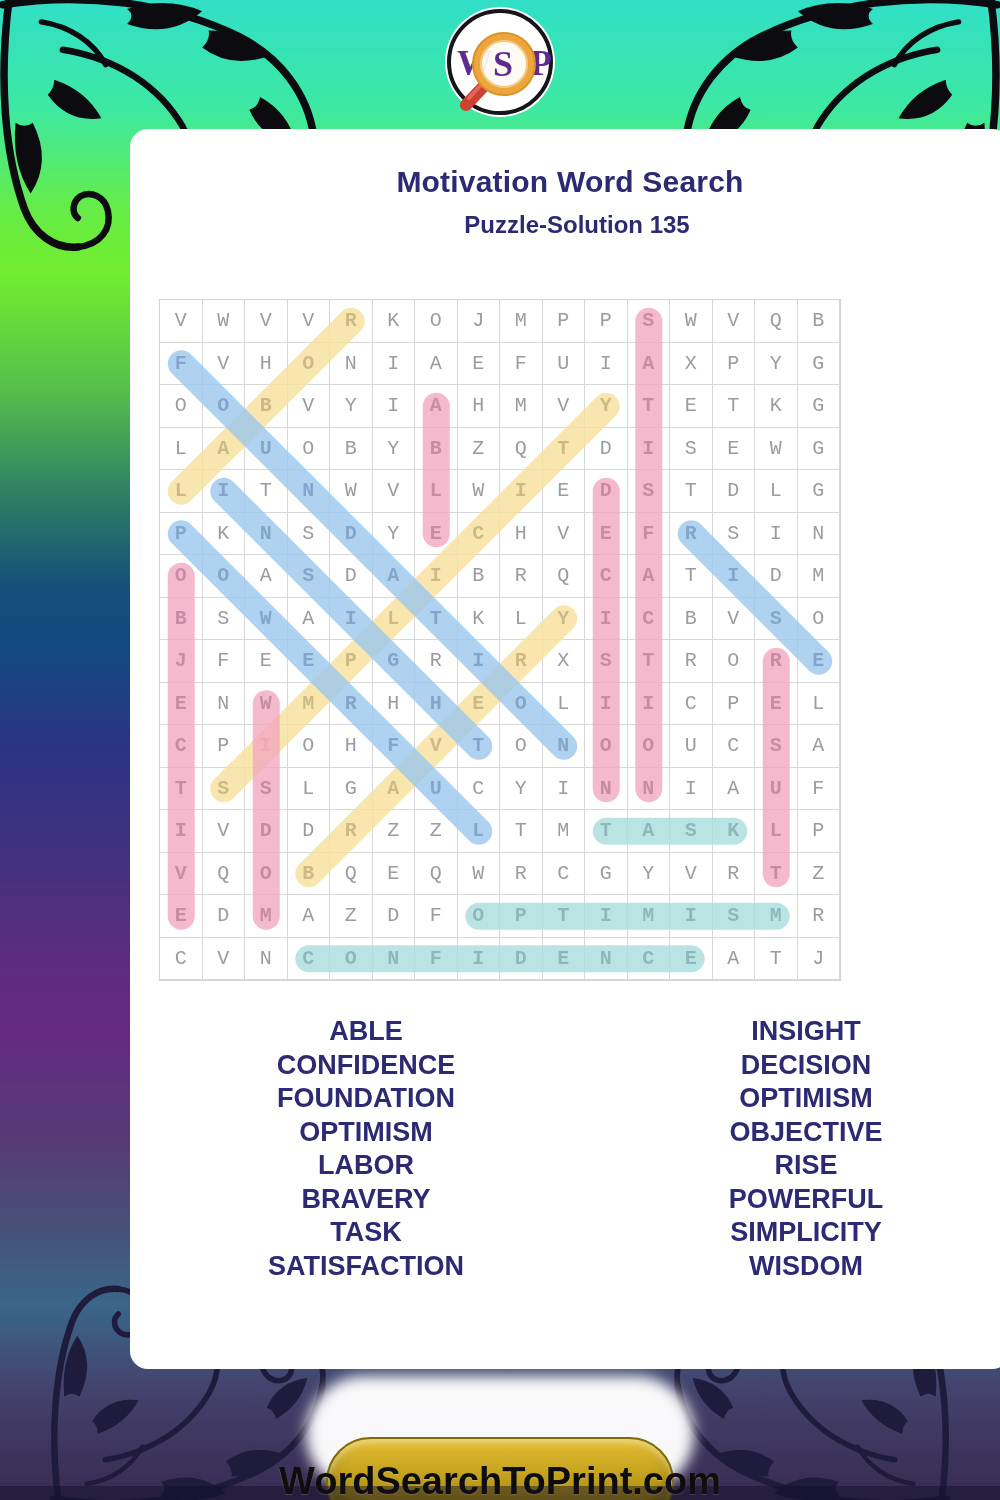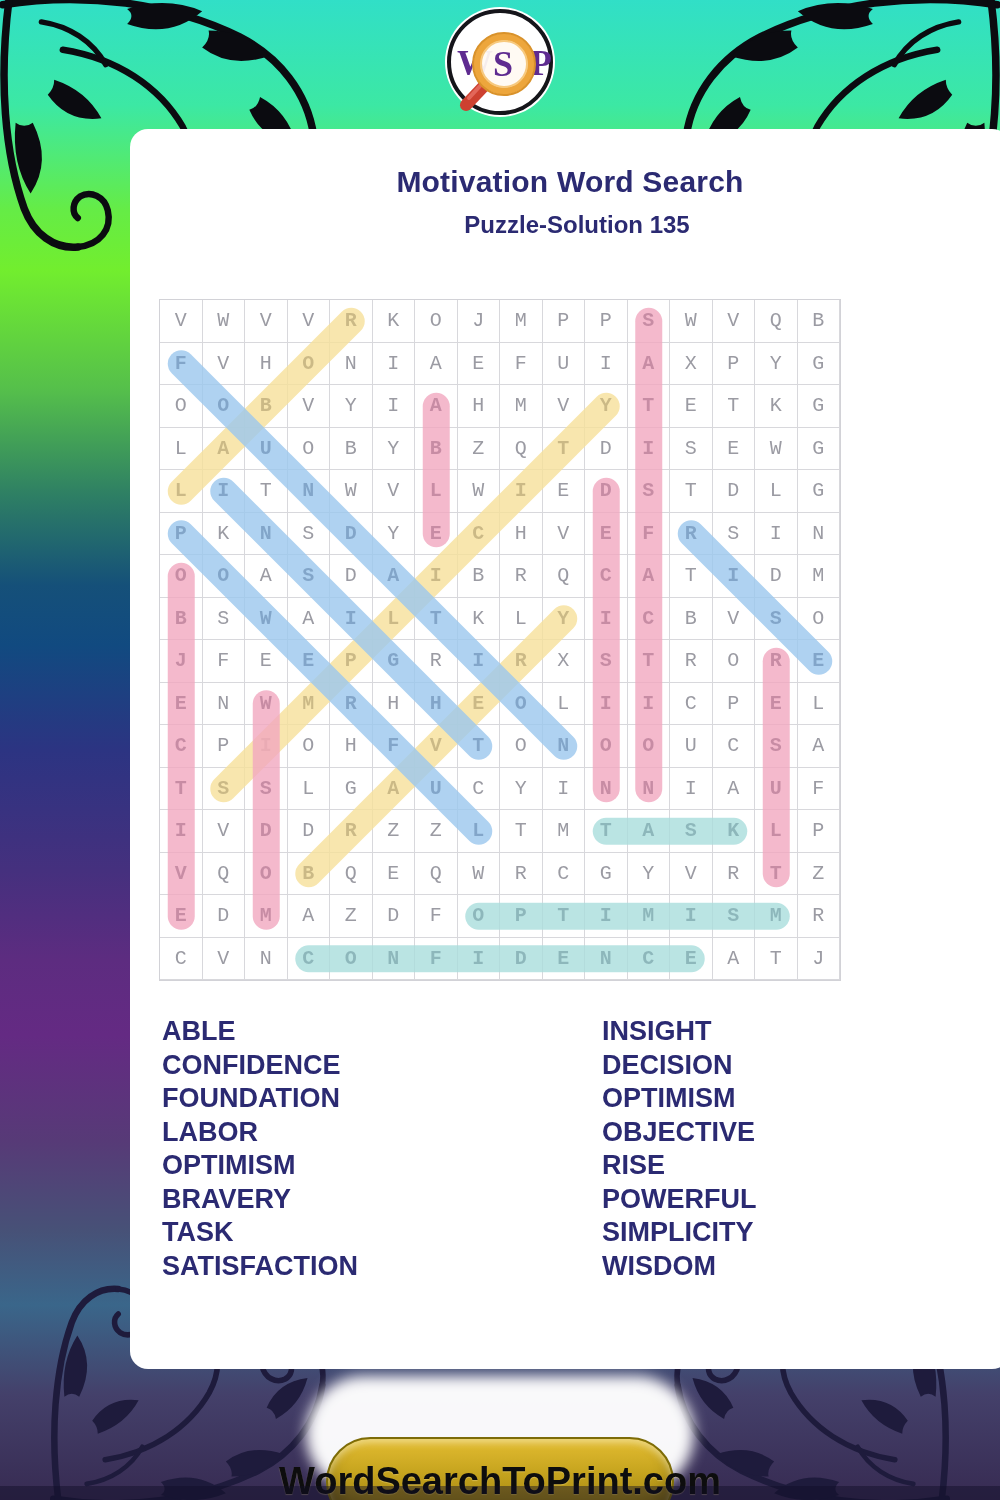--- a/index.html
+++ b/index.html
@@ -33,21 +33,21 @@
            grid-template-columns:repeat(16,1fr); grid-template-rows:repeat(16,1fr); z-index:1; }
   .cell { border-right:1px solid #d8d8dc; border-bottom:1px solid #d8d8dc;
           display:flex; align-items:center; justify-content:center; }
   .cell span { position:relative; z-index:3;
           font-family:"Liberation Mono","DejaVu Sans Mono",monospace;
           font-size:20px; color:#9b9ba3; }
   .cell.found span { font-weight:bold; color:#1c1c35; }
   .overlay { position:absolute; inset:0; z-index:2; pointer-events:none; }
 
   .word-cols { position:absolute; left:0; top:886px; width:100%; display:flex; }
-  .word-col { width:50%; text-align:left;padding-left:32px; }
+  .word-col { width:50%; text-align:center;padding-left:32px; }
   .word-item { font-size:27px; font-weight:bold; color:#2b2a72; line-height:33.5px; }
 
   .btn-halo { position:absolute; left:306px; top:1376px; width:388px; height:116px;
               background:#fff; border-radius:60px; filter:blur(7px); opacity:.97; }
   .footer-btn { position:absolute; left:326px; top:1390px; width:348px; height:89px;
               border-radius:46px; border:2px solid #7d6c08; cursor:pointer;
               background:linear-gradient(180deg,#e3bc31 0%,#c7a51f 38%,#ab8d14 70%,#93790c 100%);
               box-shadow:inset 0 4px 7px rgba(255,246,200,.55), inset 0 -12px 18px rgba(60,48,0,.45);
               display:flex; align-items:center; justify-content:center;
               font-size:38px; font-weight:bold; color:#0d0d0d; font-family:"Liberation Sans",sans-serif;
@@ -887,22 +887,22 @@
           <line x1="318.75" y1="616.25" x2="616.25" y2="616.25" stroke="#aadedd" stroke-width="27" stroke-linecap="round" opacity="0.8"></line>
           <line x1="148.75" y1="658.75" x2="531.25" y2="658.75" stroke="#aadedd" stroke-width="27" stroke-linecap="round" opacity="0.8"></line>
         </svg>
     </div>
 
     <div class="word-cols">
       <div class="word-col">
           <div class="word-item">ABLE</div>
           <div class="word-item">CONFIDENCE</div>
           <div class="word-item">FOUNDATION</div>
+          <div class="word-item">OPTIMISM</div>
           <div class="word-item">LABOR</div>
-          <div class="word-item">OPTIMISM</div>
           <div class="word-item">BRAVERY</div>
           <div class="word-item">TASK</div>
           <div class="word-item">SATISFACTION</div>
         </div>
       <div class="word-col">
           <div class="word-item">INSIGHT</div>
           <div class="word-item">DECISION</div>
           <div class="word-item">OPTIMISM</div>
           <div class="word-item">OBJECTIVE</div>
           <div class="word-item">RISE</div>

